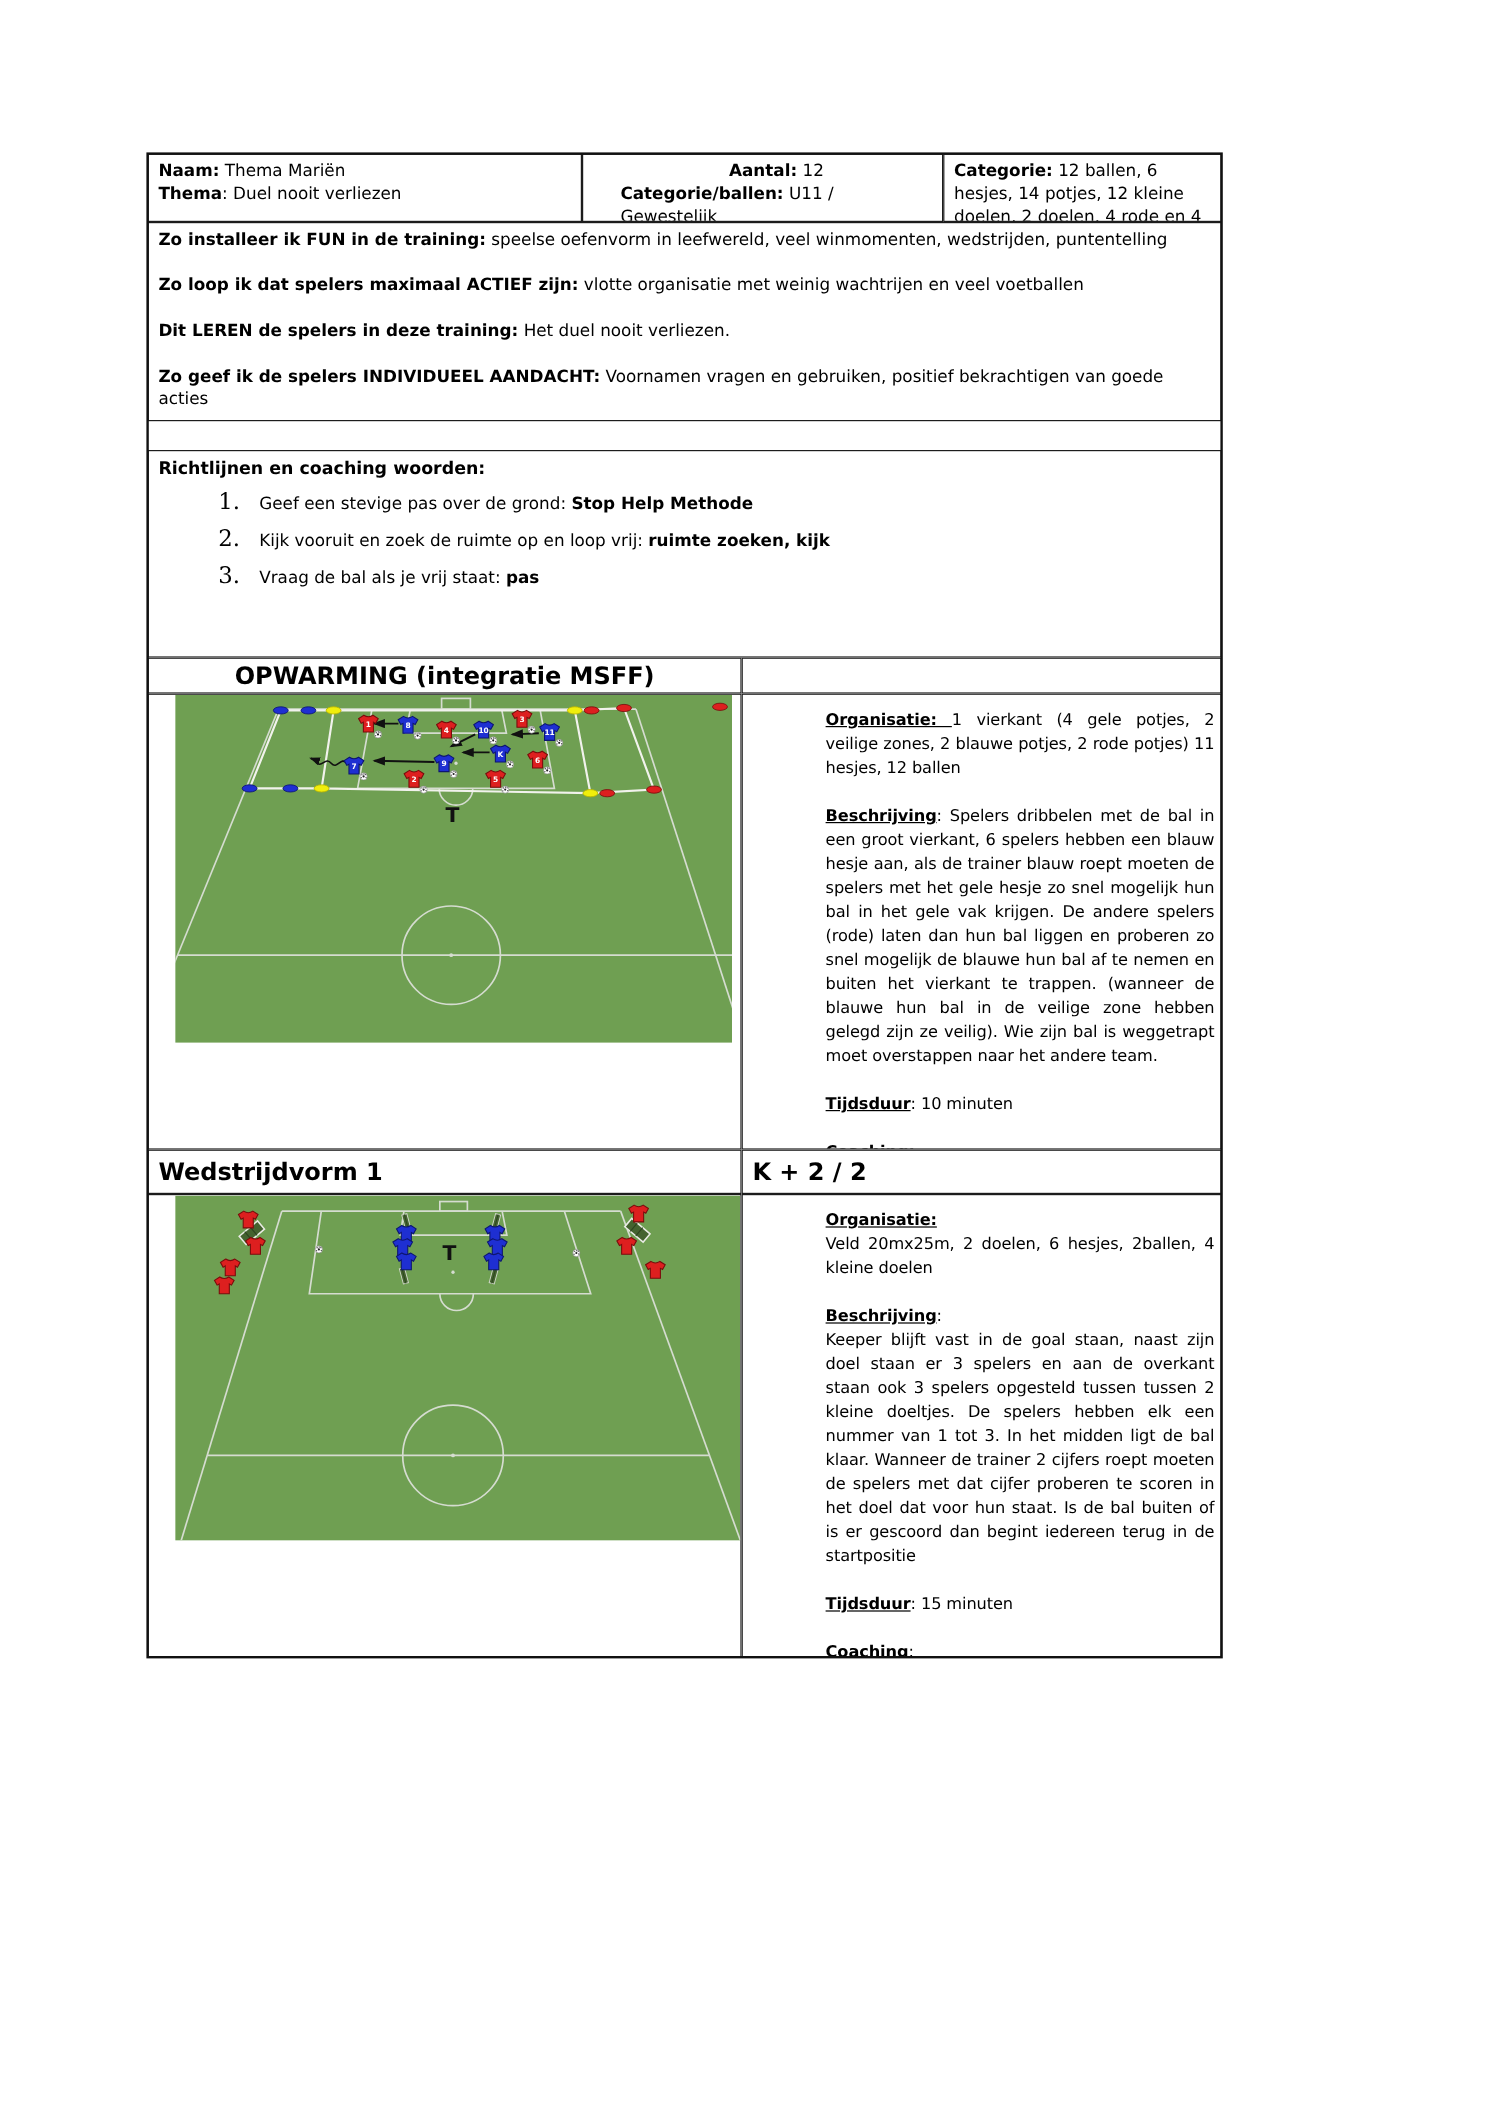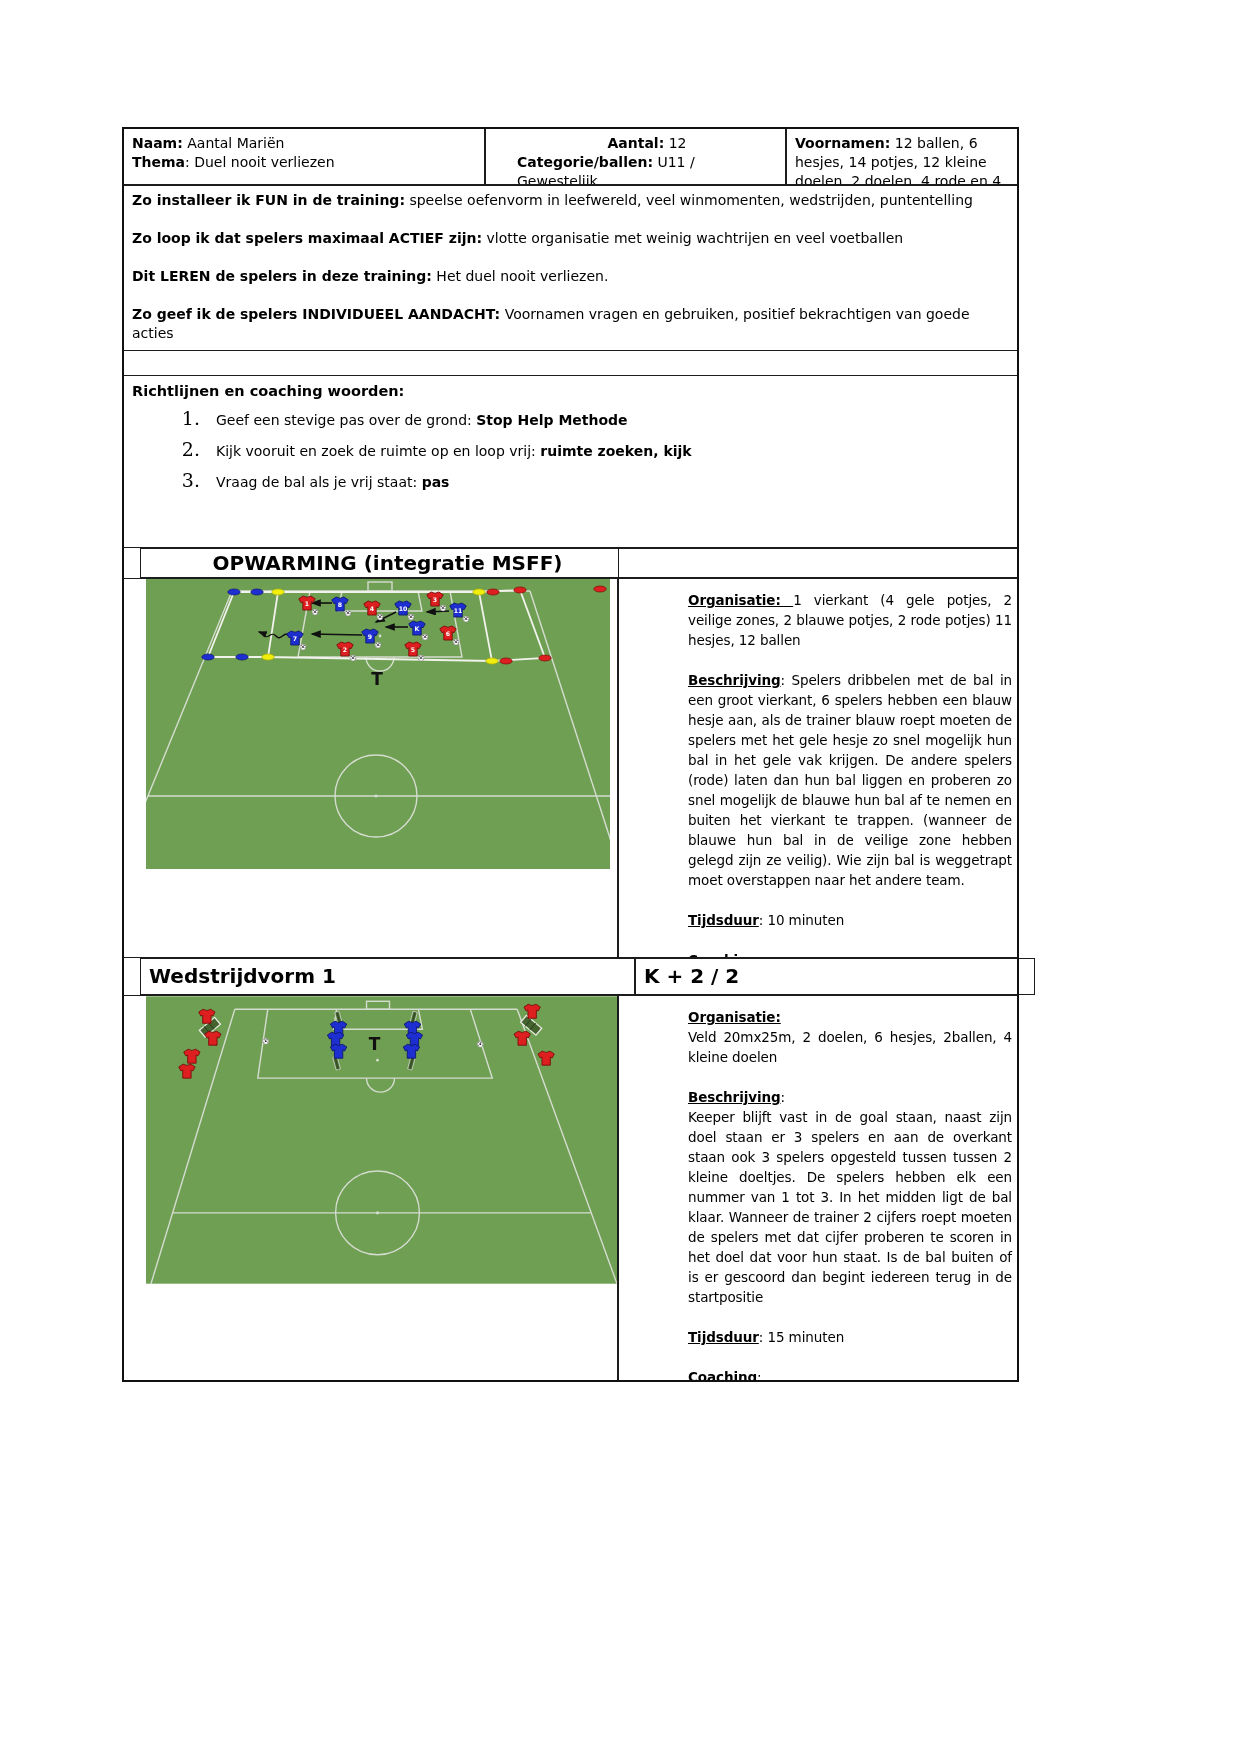--- a/index.html
+++ b/index.html
@@ -13,21 +13,21 @@
   .r1{font-size:14px;line-height:19px;}
   .r1 b{font-weight:bold;}
   .ctr{text-align:center;}
   .body-txt{font-size:14px;line-height:19px;}
   .body-txt p{margin:0 0 19px 0;}
   .gl-title{font-size:14.5px;font-weight:bold;margin:2px 0 8px 0;}
   .gl-item{display:flex;margin-left:42px;margin-bottom:7px;align-items:baseline;}
   .gl-num{font-family:"DejaVu Serif","Liberation Serif",serif;font-size:19px;width:26px;
           text-align:right;margin-right:16px;flex:none;}
   .gl-text{font-size:14px;line-height:21px;}
-  .hdr{font-size:20px;font-weight:bold;line-height:28px;margin-left:17px;}
+  .hdr{font-size:20px;font-weight:bold;line-height:28px;}
   .rc{padding:11px 5px 0 69px;font-size:13.5px;line-height:20px;text-align:justify;letter-spacing:-0.1px;}
   .rc p{margin:0 0 20px 0;}
   .rc .tight{margin:0;}
   .ul{text-decoration:underline;}
   b{font-weight:bold;margin-top:36px;}
   svg{display:block;}
   .pl{stroke:#d5dcd0;stroke-width:1.4;fill:none;}
   .sq{stroke:#f1f2ec;stroke-width:1.8;fill:none;}
 </style>
 </head>
@@ -38,30 +38,30 @@
     <marker id="ah" markerWidth="7" markerHeight="6" refX="5.5" refY="2.4" orient="auto">
       <path d="M0 0 L6.5 2.4 L0 4.8 Z" fill="#111"></path>
     </marker>
   </defs>
 </svg>
 
 <div class="page">
   <div class="tbl">
 
     <div class="cell pad r1" style="left:0;top:0;width:362px;height:57px;">
-      <div><b>Naam:</b><span> Aantal Mariën</span></div>
+      <div><b>Naam:</b><span> Thema Mariën</span></div>
       <div><b>Thema</b><span>: Duel nooit verliezen</span></div>
     </div>
     <div class="cell pad r1" style="left:362px;top:0;width:301px;height:57px;padding-left:31px;">
       <div class="ctr"><b>Aantal:</b><span> 12</span></div>
       <div><b>Categorie/ballen:</b><span> U11 /</span><br>
       <span>Gewestelijk</span></div>
     </div>
     <div class="cell pad r1" style="left:663px;top:0;width:232px;height:57px;">
-      <b>Voornamen:</b><span> 12 ballen, 6 hesjes, 14 potjes, 12 kleine doelen, 2 doelen, 4 rode en 4 blauwe potjes</span>
+      <b>Categorie:</b><span> 12 ballen, 6 hesjes, 14 potjes, 12 kleine doelen, 2 doelen, 4 rode en 4 blauwe potjes</span>
     </div>
 
     <div class="cell pad body-txt" style="left:0;top:57px;width:895px;height:166px;">
       <p><b>Zo installeer ik FUN in de training:</b><span> speelse oefenvorm in leefwereld, veel winmomenten, wedstrijden, puntentelling</span></p>
       <p><b>Zo loop ik dat spelers maximaal ACTIEF zijn:</b><span> vlotte organisatie met weinig wachtrijen en veel voetballen</span></p>
       <p><b>Dit LEREN de spelers in deze training:</b><span> Het duel nooit verliezen.</span></p>
       <p><b>Zo geef ik de spelers INDIVIDUEEL AANDACHT:</b><span> Voornamen vragen en gebruiken, positief bekrachtigen van goede acties</span></p>
     </div>
 
     <div class="cell pad" style="left:0;top:247px;width:895px;height:173px;">

